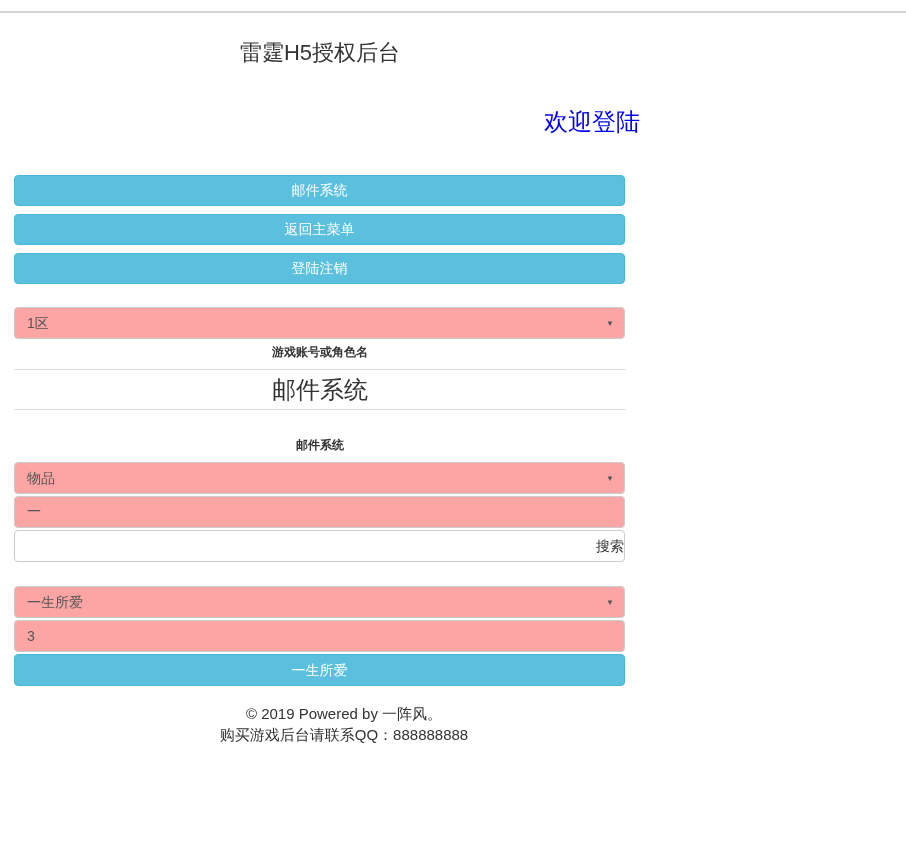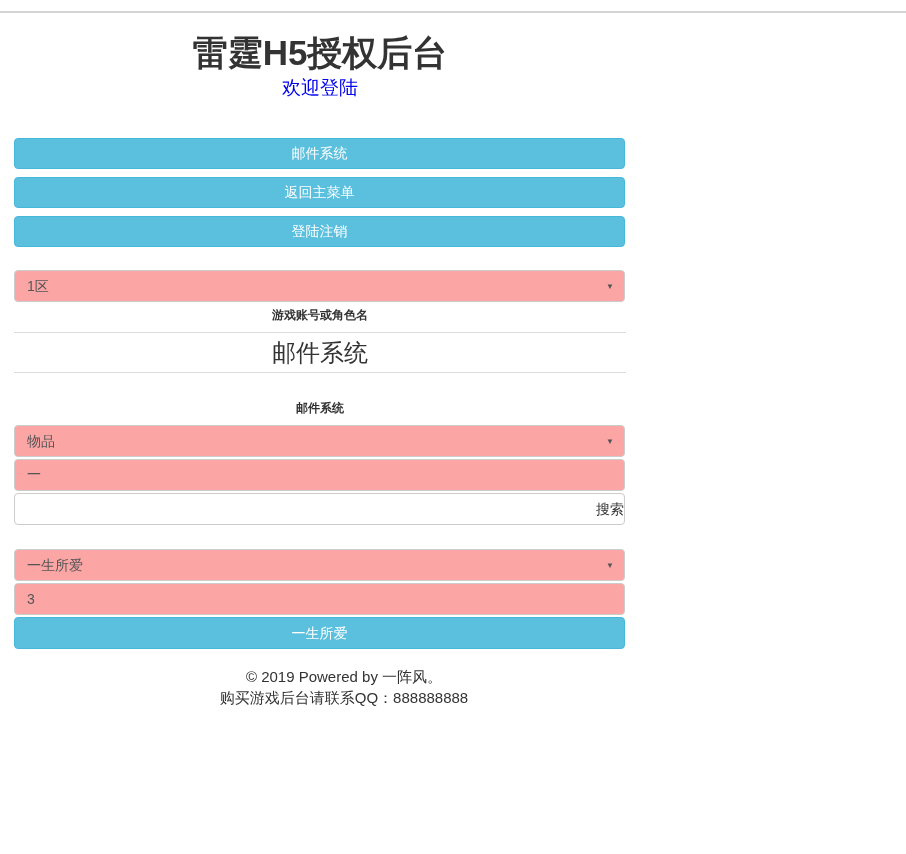--- a/index.html
+++ b/index.html
@@ -18,31 +18,31 @@
     border-top: 2px solid #d4d4d4;
     width: 100%;
     height: 0;
   }
   .container {
     width: 640px;
     margin: 0;
   }
   .page-title {
     margin: 20px 0 0 0;
-    font-size: 35px;
-    font-weight: 700;
+    font-size: 22px;
+    font-weight: 400;
     color: #333;
     text-align: center;
     line-height: 40px;
   }
   .welcome-link {
     display: block;
-    margin-top: 2px;
-    text-align: center;
-    font-size: 19px;
+    margin-top: 33px;
+    text-align: right;
+    font-size: 24px;
     color: #0000ee;
     text-decoration: none;
     cursor: pointer;
   }
   .nav-buttons { margin-top: 37px; }
   .btn {
     display: block;
     box-sizing: border-box;
     margin: 0 14px 8px 14px;
     width: 611px;

